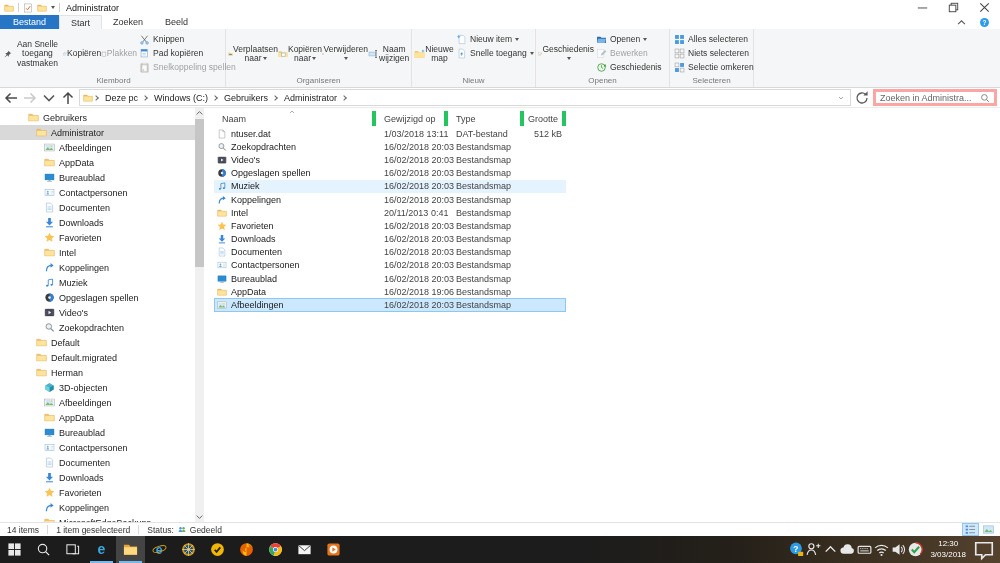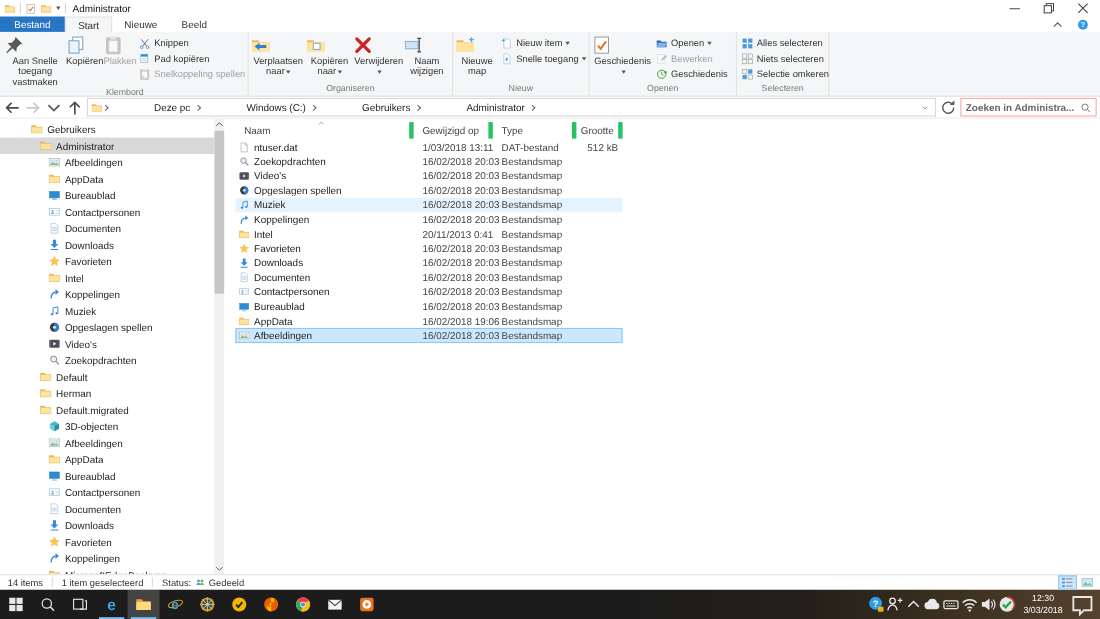--- a/index.html
+++ b/index.html
@@ -24,41 +24,41 @@
 .tab{padding:1px 11px;color:#333;display:flex;align-items:center;}
 .tab[data-active="true"]{background:#f5f6f7;border:1px solid #e3e3e3;border-bottom:none;}
 .tabs-right{margin-left:auto;display:flex;align-items:center;gap:12px;padding-right:10px;}
 .tabs-right .ic12{width:11px;height:11px;display:inline-flex;}
 
 
 .ribbon{height:59px;background:#f5f6f7;border-bottom:1px solid #d9d9d9;display:flex;font-size:8.5px;color:#333;padding-left:2px;}
 .rgroup{display:flex;flex-direction:column;border-right:1px solid #e3e3e3;padding:0 2px;}
 .rg-body{flex:1;display:flex;align-items:stretch;}
 .rg-label{height:11px;text-align:center;font-size:8px;color:#777;line-height:10px;}
-.rbig{display:flex;flex-direction:column;padding-top:3px;text-align:center;line-height:1.1;}
+.rbig{display:flex;flex-direction:row;align-items:center;padding-top:3px;text-align:center;line-height:1.1;}
 .rbig .bigic{width:18px;height:18px;margin-bottom:1px;display:inline-flex;}
 .rbig .caret{margin-left:1px;}
 .rsmall-col{display:flex;flex-direction:column;padding-top:4px;gap:2px;margin-left:2px;}
 .rsmall{display:flex;align-items:center;gap:3px;height:12px;white-space:nowrap;}
 .smic{width:11px;height:11px;display:inline-flex;flex:0 0 auto;}
 .disabled{opacity:.45;filter:grayscale(.8);}
 
 
 .addressrow{height:20px;display:flex;align-items:center;background:#fff;padding:0 3px;gap:3px;border-bottom:1px solid #ececec;}
 .navbtn{width:16px;height:16px;display:flex;align-items:center;justify-content:center;color:#555;}
 .navbtn svg{width:11px;height:11px;}
 .navbtn.small svg{width:8px;height:8px;}
 .addressbox{height:17px;flex:1;border:1px solid #d9d9d9;display:flex;align-items:center;font-size:9px;padding:0 3px;background:#fff;}
 .crumb{display:flex;align-items:center;}
-.crumb-label{padding:0 4px;color:#222;margin-left:35px;}
+.crumb-label{padding:0 4px;color:#222;}
 .crumb-chev{width:4px;height:4px;border-right:1px solid #666;border-bottom:1px solid #666;transform:rotate(-45deg);margin:0 3px 0 1px;}
 .addr-caret{margin-left:auto;padding:0 3px;}
 .refreshbtn{width:16px;height:16px;display:flex;align-items:center;justify-content:center;}
 .refreshbtn svg{width:10px;height:10px;}
-.searchbox{width:124px;height:17px;border:1px solid #fca5a5;display:flex;align-items:center;font-size:9px;color:#666;padding:0 4px;background:#fff;font-weight:bold;}
+.searchbox{width:124px;height:17px;border:3px solid #fca5a5;display:flex;align-items:center;font-size:9px;color:#666;padding:0 4px;background:#fff;}
 .searchbox .mag{margin-left:auto;width:10px;height:10px;display:inline-flex;}
 
 
 .main{flex:1;display:flex;overflow:hidden;position:relative;background:#fff;}
 .sidebar{width:204px;position:relative;padding-top:2px;overflow:hidden;flex:0 0 auto;}
 .srow{height:15px;display:flex;align-items:center;font-size:9px;color:#222;gap:4px;padding-right:12px;}
 .srow[data-level="1"]{padding-left:28px;}
 .srow[data-level="2"]{padding-left:36px;}
 .srow[data-level="3"]{padding-left:44px;}
 .srow[data-state="selected"]{background:#d9d9d9;}
@@ -163,21 +163,21 @@
           </svg>
         </span>
     </span>
   </div>
 
   <div class="tabsrow">
     <div class="tab-file">Bestand</div>
 
       <div class="tab" data-active="true">Start</div>
 
-      <div class="tab">Nieuwe</div>
+      <div class="tab">Zoeken</div>
 
       <div class="tab">Beeld</div>
 
     <div class="tabs-right">
       <span class="ic12">
           <svg viewBox="0 0 16 16" style="width: 100%; height: 100%; display: block;">
             <path d="M3 10.5L8 5.5l5 5" fill="none" stroke="#5a5a5a" stroke-width="1.6"></path>
           </svg>
         </span>
       <span class="ic12">
@@ -676,32 +676,32 @@
         </div>
 
         <div class="srow" data-level="2">
           <span class="sic">
             <svg viewBox="0 0 16 16" style="width: 100%; height: 100%; display: block;">
               <path fill="#f0b95c" d="M1 3.2h5.4l1.4 1.9H15V13H1z"></path>
               <path fill="#ffe49c" d="M1 5.4h14V13H1z"></path>
               <path fill="none" stroke="#d9a85a" stroke-width=".5" d="M1 3.2h5.4l1.4 1.9H15V13H1z"></path>
             </svg>
           </span>
-          <span class="slabel">Herman</span>
+          <span class="slabel">Default.migrated</span>
         </div>
 
         <div class="srow" data-level="2">
           <span class="sic">
             <svg viewBox="0 0 16 16" style="width: 100%; height: 100%; display: block;">
               <path fill="#f0b95c" d="M1 3.2h5.4l1.4 1.9H15V13H1z"></path>
               <path fill="#ffe49c" d="M1 5.4h14V13H1z"></path>
               <path fill="none" stroke="#d9a85a" stroke-width=".5" d="M1 3.2h5.4l1.4 1.9H15V13H1z"></path>
             </svg>
           </span>
-          <span class="slabel">Default.migrated</span>
+          <span class="slabel">Herman</span>
         </div>
 
         <div class="srow" data-level="3">
           <span class="sic">
             <svg viewBox="0 0 16 16" style="width: 100%; height: 100%; display: block;">
               <path fill="#49b3c9" d="M8 1.5L14 5v6l-6 3.5L2 11V5z"></path>
               <path fill="#2a8aa8" d="M8 8l6-3v6l-6 3.5z"></path>
               <path fill="#6fd0e0" d="M8 8L2 5v6l6 3.5z"></path>
             </svg>
           </span>

